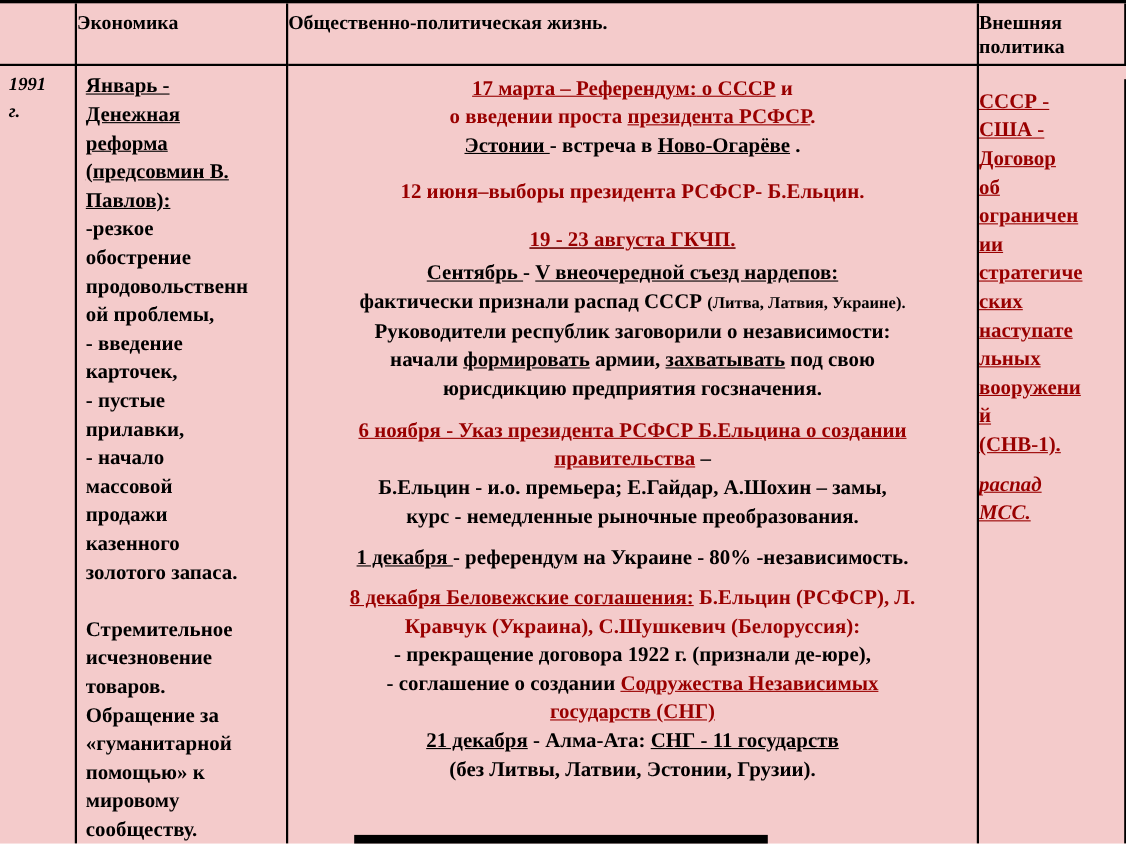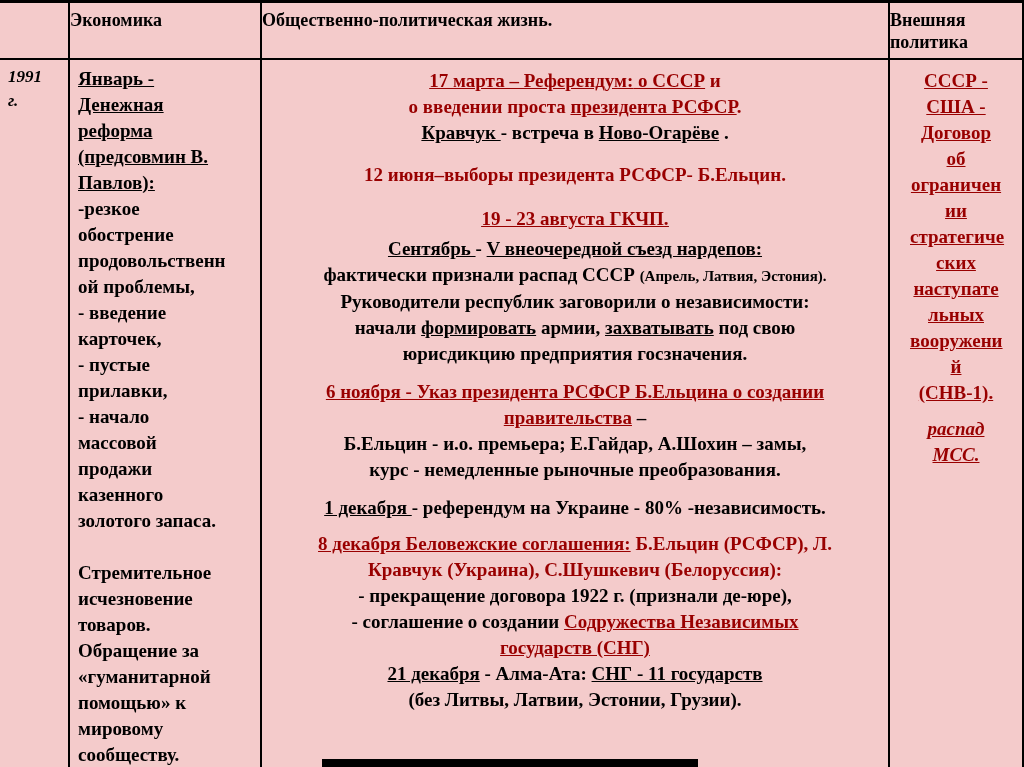--- a/index.html
+++ b/index.html
@@ -34,21 +34,21 @@
   .head{
     border-bottom:2px solid var(--line);
     font-size:18px;
     line-height:22px;
     padding-top:6px;
   }
   .corner{border-bottom:2px solid var(--line);}
   .year-cell{font-size:17px;line-height:24px;padding:5px 6px 0 8px;font-style:italic;}
   .economy-cell{font-size:19px;line-height:26px;padding:6px 6px 0 8px;}
   .political-cell{font-size:19px;line-height:26px;padding:8px 8px 0;text-align:center;}
-  .foreign-cell{font-size:19px;line-height:26px;padding:8px 20px 0;text-align:center;color:var(--red);}
+  .foreign-cell{font-size:19px;line-height:26px;padding:8px 0 0;text-align:left;color:var(--red);margin-top:12px;}
   .pre{white-space:pre-line;}
   .u{text-decoration:underline;}
   .red{color:var(--red);}
   .small{font-size:15px;}
   .i{font-style:italic;}
   .fblock{white-space:pre-line;}
   .cutoff{
     position:absolute;
     left:322px;top:756px;width:376px;height:11px;
     background:#000;
@@ -107,31 +107,31 @@
 помощью» к
 мировому
 сообществу.</div>
     </div>
 
     <div class="cell political-cell">
       <div>
           <div style="margin-bottom: 16px;">
             <div><span class="red u">17 марта – Референдум:</span><span class="red u"> о СССР</span><span class="red"> и</span></div>
             <div><span class="red">о введении проста </span><span class="red u">президента РСФСР</span><span class="red">.</span></div>
-            <div><span class="u">Кравчук </span><span>- встреча в </span><span class="u">Ново-Огарёве</span><span> .</span></div>
+            <div><span class="u">Эстонии </span><span>- встреча в </span><span class="u">Ново-Огарёве</span><span> .</span></div>
           </div>
           <div style="margin-bottom: 18px;">
             <div><span class="red">12 июня–выборы президента РСФСР- Б.Ельцин.</span></div>
           </div>
           <div style="margin-bottom: 4px; text-decoration: underline;">
             <div><span class="red u">19 - 23 августа ГКЧП.</span></div>
           </div>
           <div style="margin-bottom: 12px;">
             <div><span class="u">Сентябрь </span><span> - </span><span class="u">V внеочередной съезд нардепов:</span></div>
-            <div><span>фактически признали распад СССР </span><span class="small">(Апрель, Латвия, Эстония).</span></div>
+            <div><span>фактически признали распад СССР </span><span class="small">(Литва, Латвия, Украине).</span></div>
             <div><span>Руководители республик заговорили о независимости:</span></div>
             <div><span>начали </span><span class="u">формировать</span><span> армии, </span><span class="u">захватывать</span><span> под свою</span></div>
             <div><span>юрисдикцию предприятия госзначения.</span></div>
           </div>
           <div style="margin-bottom: 12px;">
             <div><span class="red u">6 ноября - Указ президента РСФСР Б.Ельцина о создании</span></div>
             <div><span class="red u">правительства</span><span> –</span></div>
             <div><span>Б.Ельцин - и.о. премьера; Е.Гайдар, А.Шохин – замы,</span></div>
             <div><span>курс - немедленные рыночные преобразования.</span></div>
           </div>

